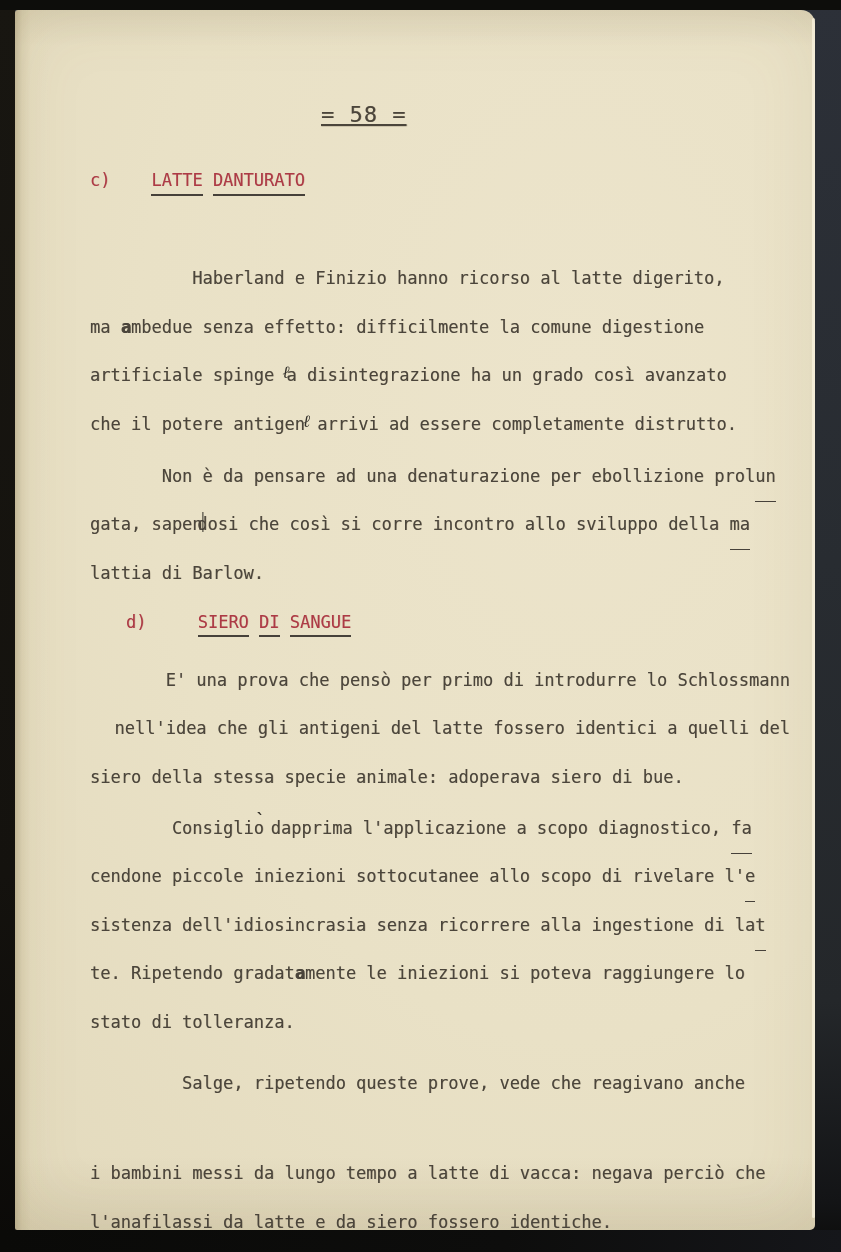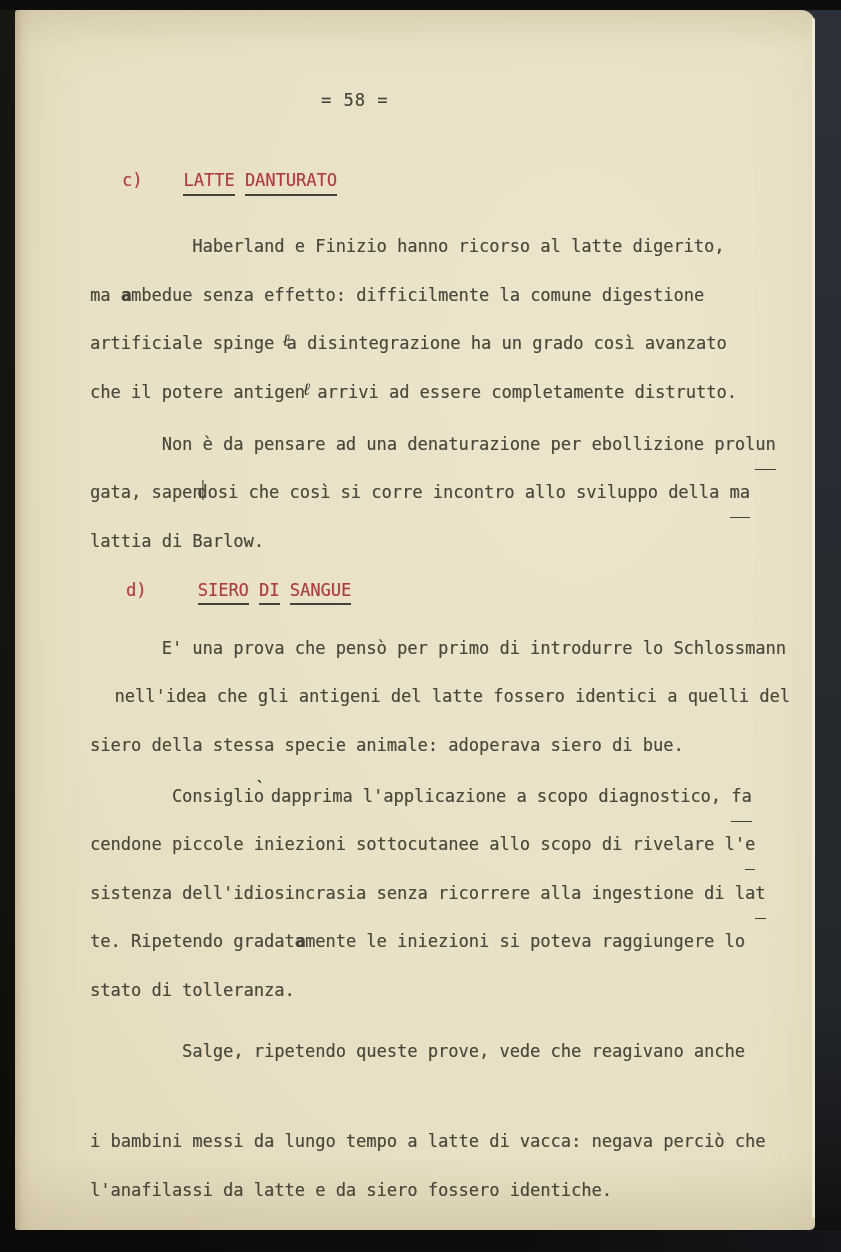--- a/index.html
+++ b/index.html
@@ -32,23 +32,24 @@
       linear-gradient(180deg, rgba(120,105,70,0.10) 0%, rgba(0,0,0,0) 3%, rgba(0,0,0,0) 94%, rgba(130,115,80,0.12) 100%),
       radial-gradient(ellipse at 70% 30%, #ece4cb 0%, #e9e1c6 55%, #e3dabd 100%);
     border-radius: 3px 14px 5px 2px;
     box-shadow: inset 0 0 70px rgba(125,105,60,0.10);
   }
   .page::after { 
     content: ""; position: absolute; right: 0; top: 8px; width: 3px; height: 1200px;
     background: rgba(248,242,222,0.75); border-radius: 2px;
   }
   .page-number {
-    position: absolute; left: 306px; top: 80px;
-    font-size: 17px; color: var(--ink); letter-spacing: 1px;
+    position: absolute; left: 306px; top: 92px;
+    font-size: 22px; color: var(--ink); letter-spacing: 1px;
     text-shadow: 0.4px 0.4px 0.5px rgba(70,60,45,0.45);
+    text-decoration: underline;
   }
   .typed {
     position: absolute; left: 75px; top: 160px; width: 700px;
   }
   .line {
     white-space: pre;
     font-size: 17px;
     line-height: 21px;
     color: var(--ink);
     text-shadow: 0.4px 0.4px 0.5px rgba(70,60,45,0.40);
@@ -71,30 +72,30 @@
 </style>
 </head>
 <body>
 
 <div class="backdrop"></div>
 <div class="spine-left"></div>
 
 <div class="page">
   <div class="page-number">= 58 =</div>
   <div class="typed">
-      <div class="line" style="height: 66px; margin-left: 32px;"><span class="seg red">c)</span><span class="seg">    </span><span class="seg red u">LATTE</span><span class="seg"> </span><span class="seg red u">DANTURATO</span></div>
-      <div class="line" style="height: 48.5px;"><span class="seg">          Haberland e Finizio hanno ricorso al latte digerito,</span></div>
+      <div class="line" style="height: 66px;"><span class="seg red">c)</span><span class="seg">    </span><span class="seg red u">LATTE</span><span class="seg"> </span><span class="seg red u">DANTURATO</span></div>
+      <div class="line" style="height: 48.5px; margin-top: 32px;"><span class="seg">          Haberland e Finizio hanno ricorso al latte digerito,</span></div>
       <div class="line" style="height: 48.5px;"><span class="seg">ma </span><span class="seg b">a</span><span class="seg">mbedue senza effetto: difficilmente la comune digestione</span></div>
       <div class="line" style="height: 48.5px;"><span class="seg">artificiale spinge </span><span class="seg pen">ℓ</span><span class="seg">a disintegrazione ha un grado così avanzato</span></div>
       <div class="line" style="height: 52px;"><span class="seg">che il potere antigen</span><span class="seg pen">ℓ</span><span class="seg"> arrivi ad essere completamente distrutto.</span></div>
       <div class="line" style="height: 48.5px;"><span class="seg">       Non è da pensare ad una denaturazione per ebollizione prol</span><span class="seg u">un</span></div>
       <div class="line" style="height: 48.5px;"><span class="seg">gata, sapen</span><span class="seg pen stroke">|</span><span class="seg">dosi che così si corre incontro allo sviluppo della </span><span class="seg u">ma</span></div>
       <div class="line" style="height: 49px;"><span class="seg">lattia di Barlow.</span></div>
       <div class="line" style="height: 58px; margin-left: 36px;"><span class="seg red">d)</span><span class="seg">     </span><span class="seg red u">SIERO</span><span class="seg"> </span><span class="seg red u">DI</span><span class="seg"> </span><span class="seg red u">SANGUE</span></div>
-      <div class="line" style="height: 48.5px;"><span class="seg">       E' una prova che pensò per primo di introdurre lo Schlossmann</span></div>
+      <div class="line" style="height: 48.5px; text-align: right;"><span class="seg">       E' una prova che pensò per primo di introdurre lo Schlossmann</span></div>
       <div class="line" style="height: 48.5px; text-align: right;"><span class="seg">nell'idea che gli antigeni del latte fossero identici a quelli del</span></div>
       <div class="line" style="height: 51px;"><span class="seg">siero della stessa specie animale: adoperava siero di bue.</span></div>
       <div class="line" style="height: 48.5px;"><span class="seg">        Consigli</span><span class="seg">o</span><span class="seg pen acc">`</span><span class="seg"> dapprima l'applicazione a scopo diagnostico, </span><span class="seg u">fa</span></div>
       <div class="line" style="height: 48.5px;"><span class="seg">cendone piccole iniezioni sottocutanee allo scopo di rivelare l'</span><span class="seg u">e</span></div>
       <div class="line" style="height: 48.5px;"><span class="seg">sistenza dell'idiosincrasia senza ricorrere alla ingestione di la</span><span class="seg u">t</span></div>
       <div class="line" style="height: 48.5px;"><span class="seg">te. Ripetendo gradat</span><span class="seg b">a</span><span class="seg">mente le iniezioni si poteva raggiungere lo</span></div>
       <div class="line" style="height: 61px;"><span class="seg">stato di tolleranza.</span></div>
       <div class="line" style="height: 48.5px;"><span class="seg">         Salge, ripetendo queste prove, vede che reagivano anche</span></div>
       <div class="line" style="height: 48.5px; margin-top: 42px;"><span class="seg">i bambini messi da lungo tempo a latte di vacca: negava perciò che</span></div>
       <div class="line" style="height: 54px;"><span class="seg">l'anafilassi da latte e da siero fossero identiche.</span></div>

